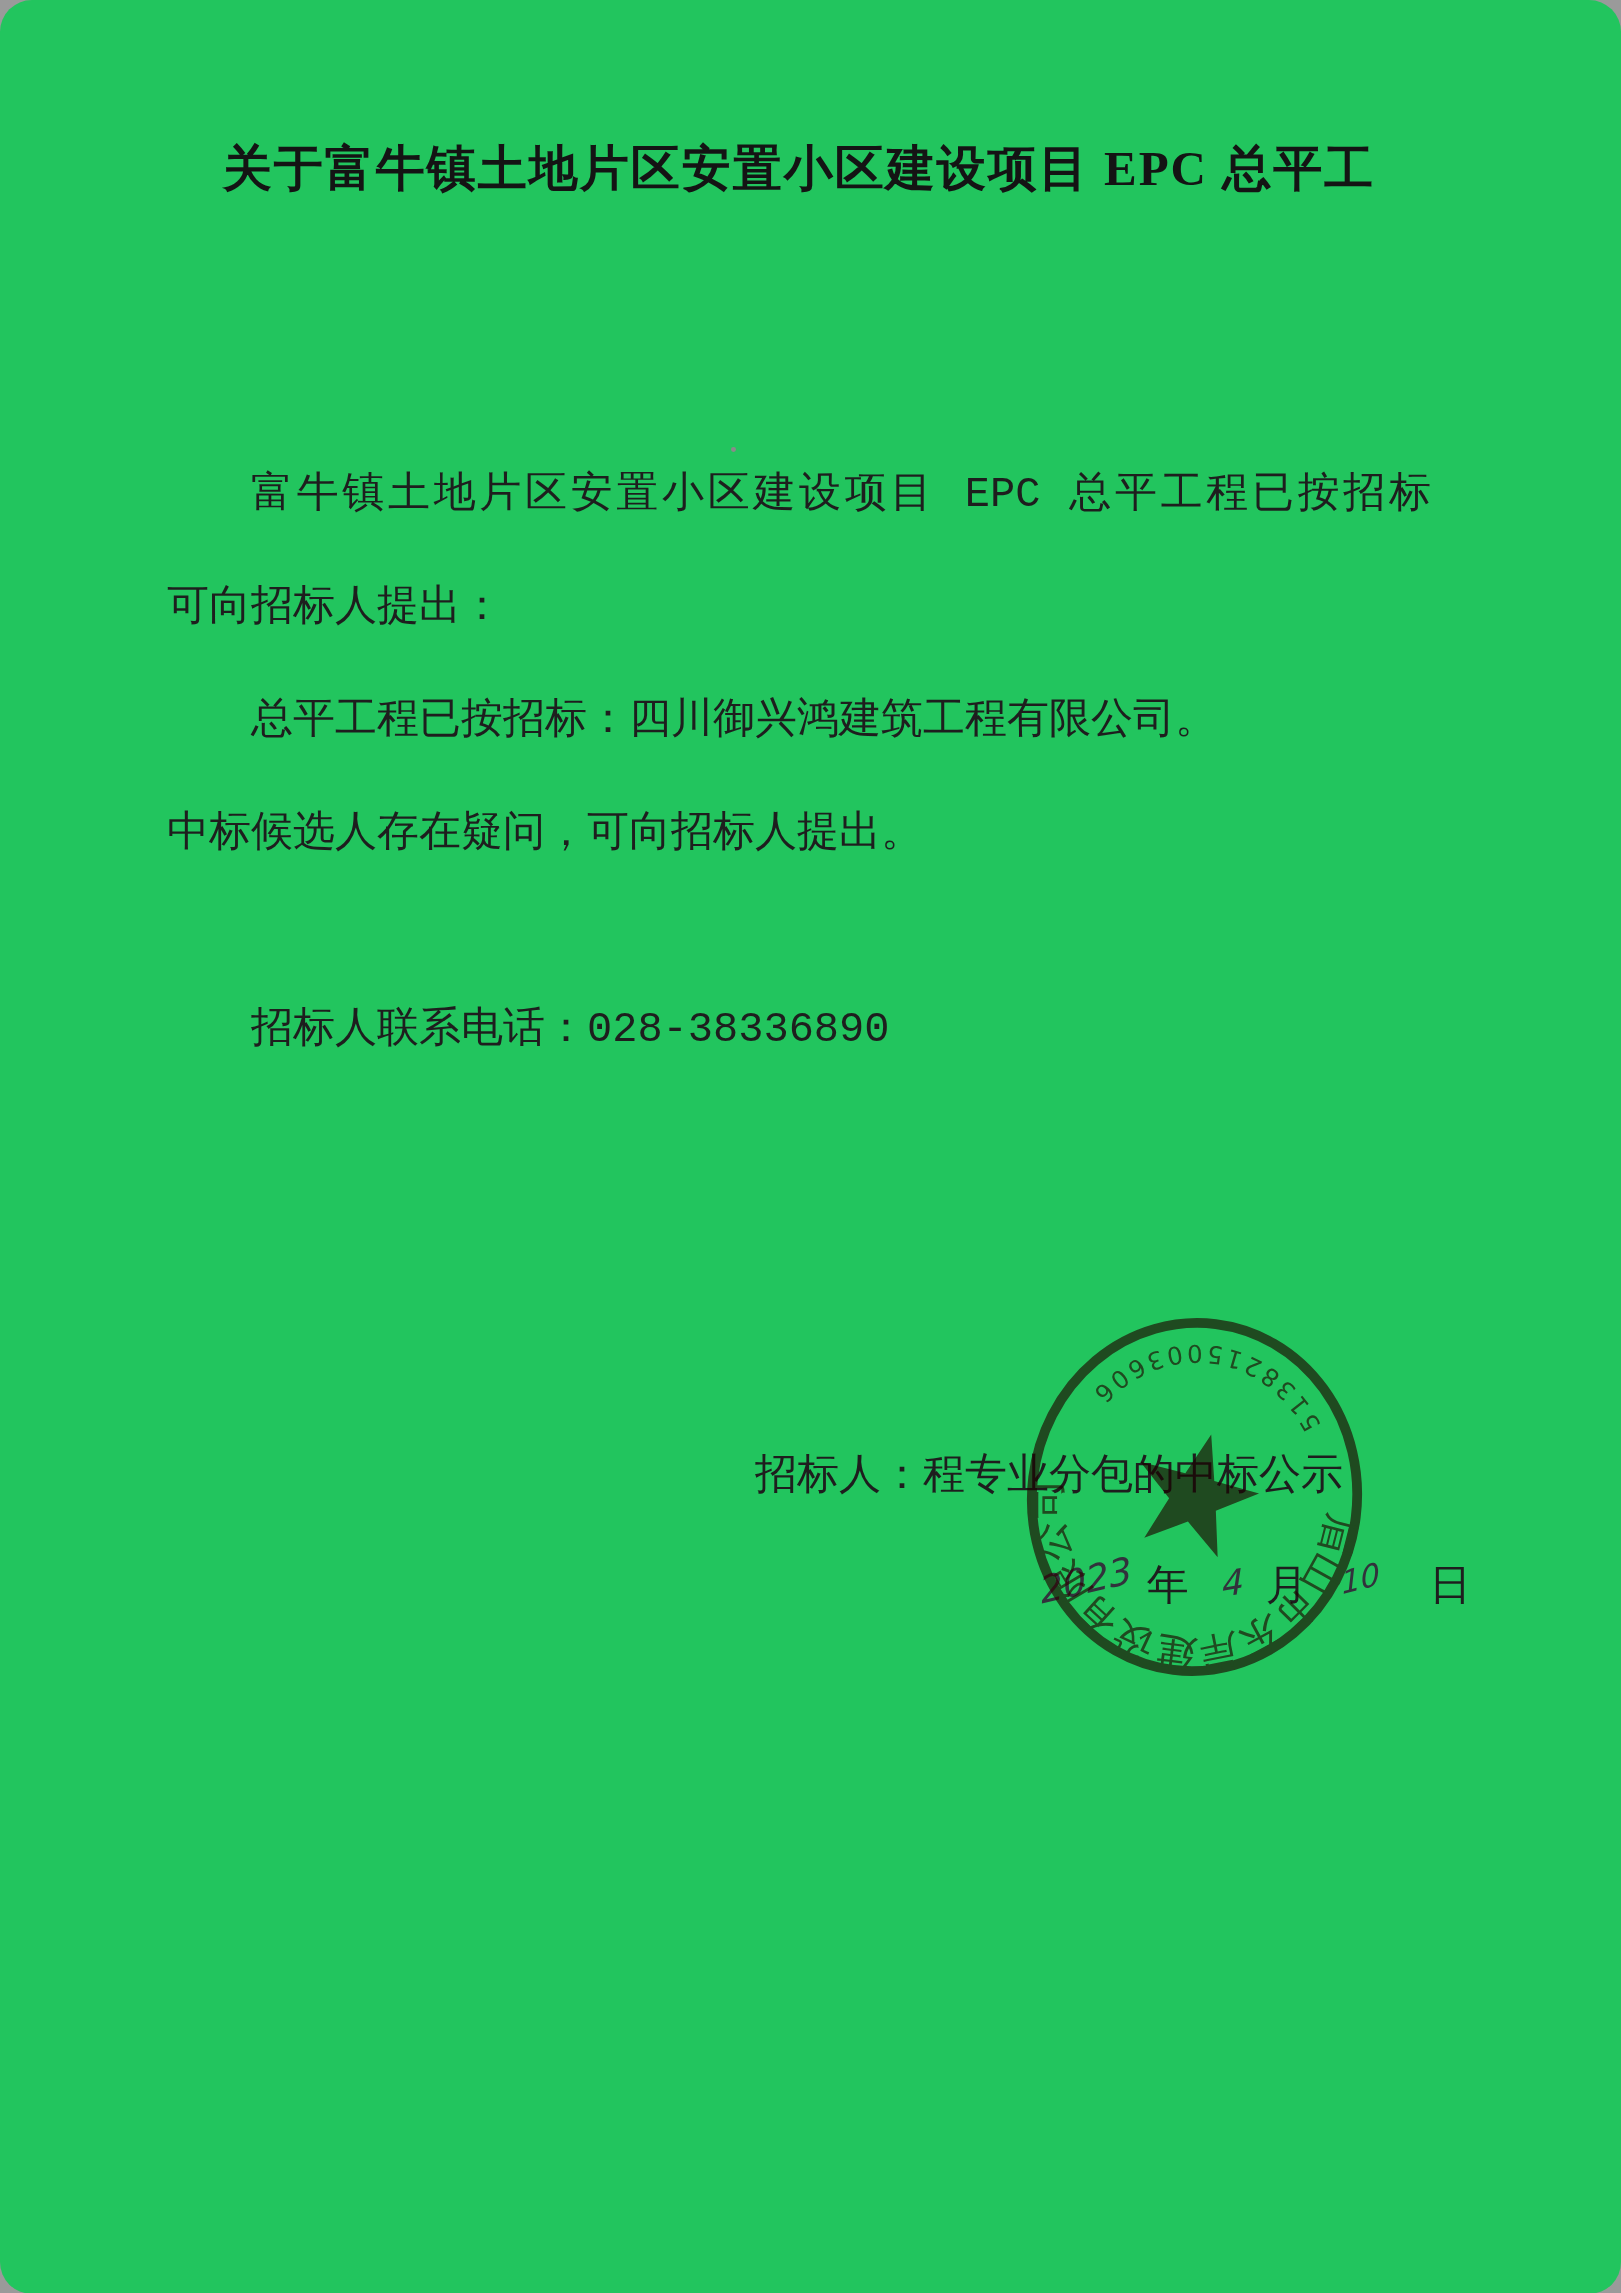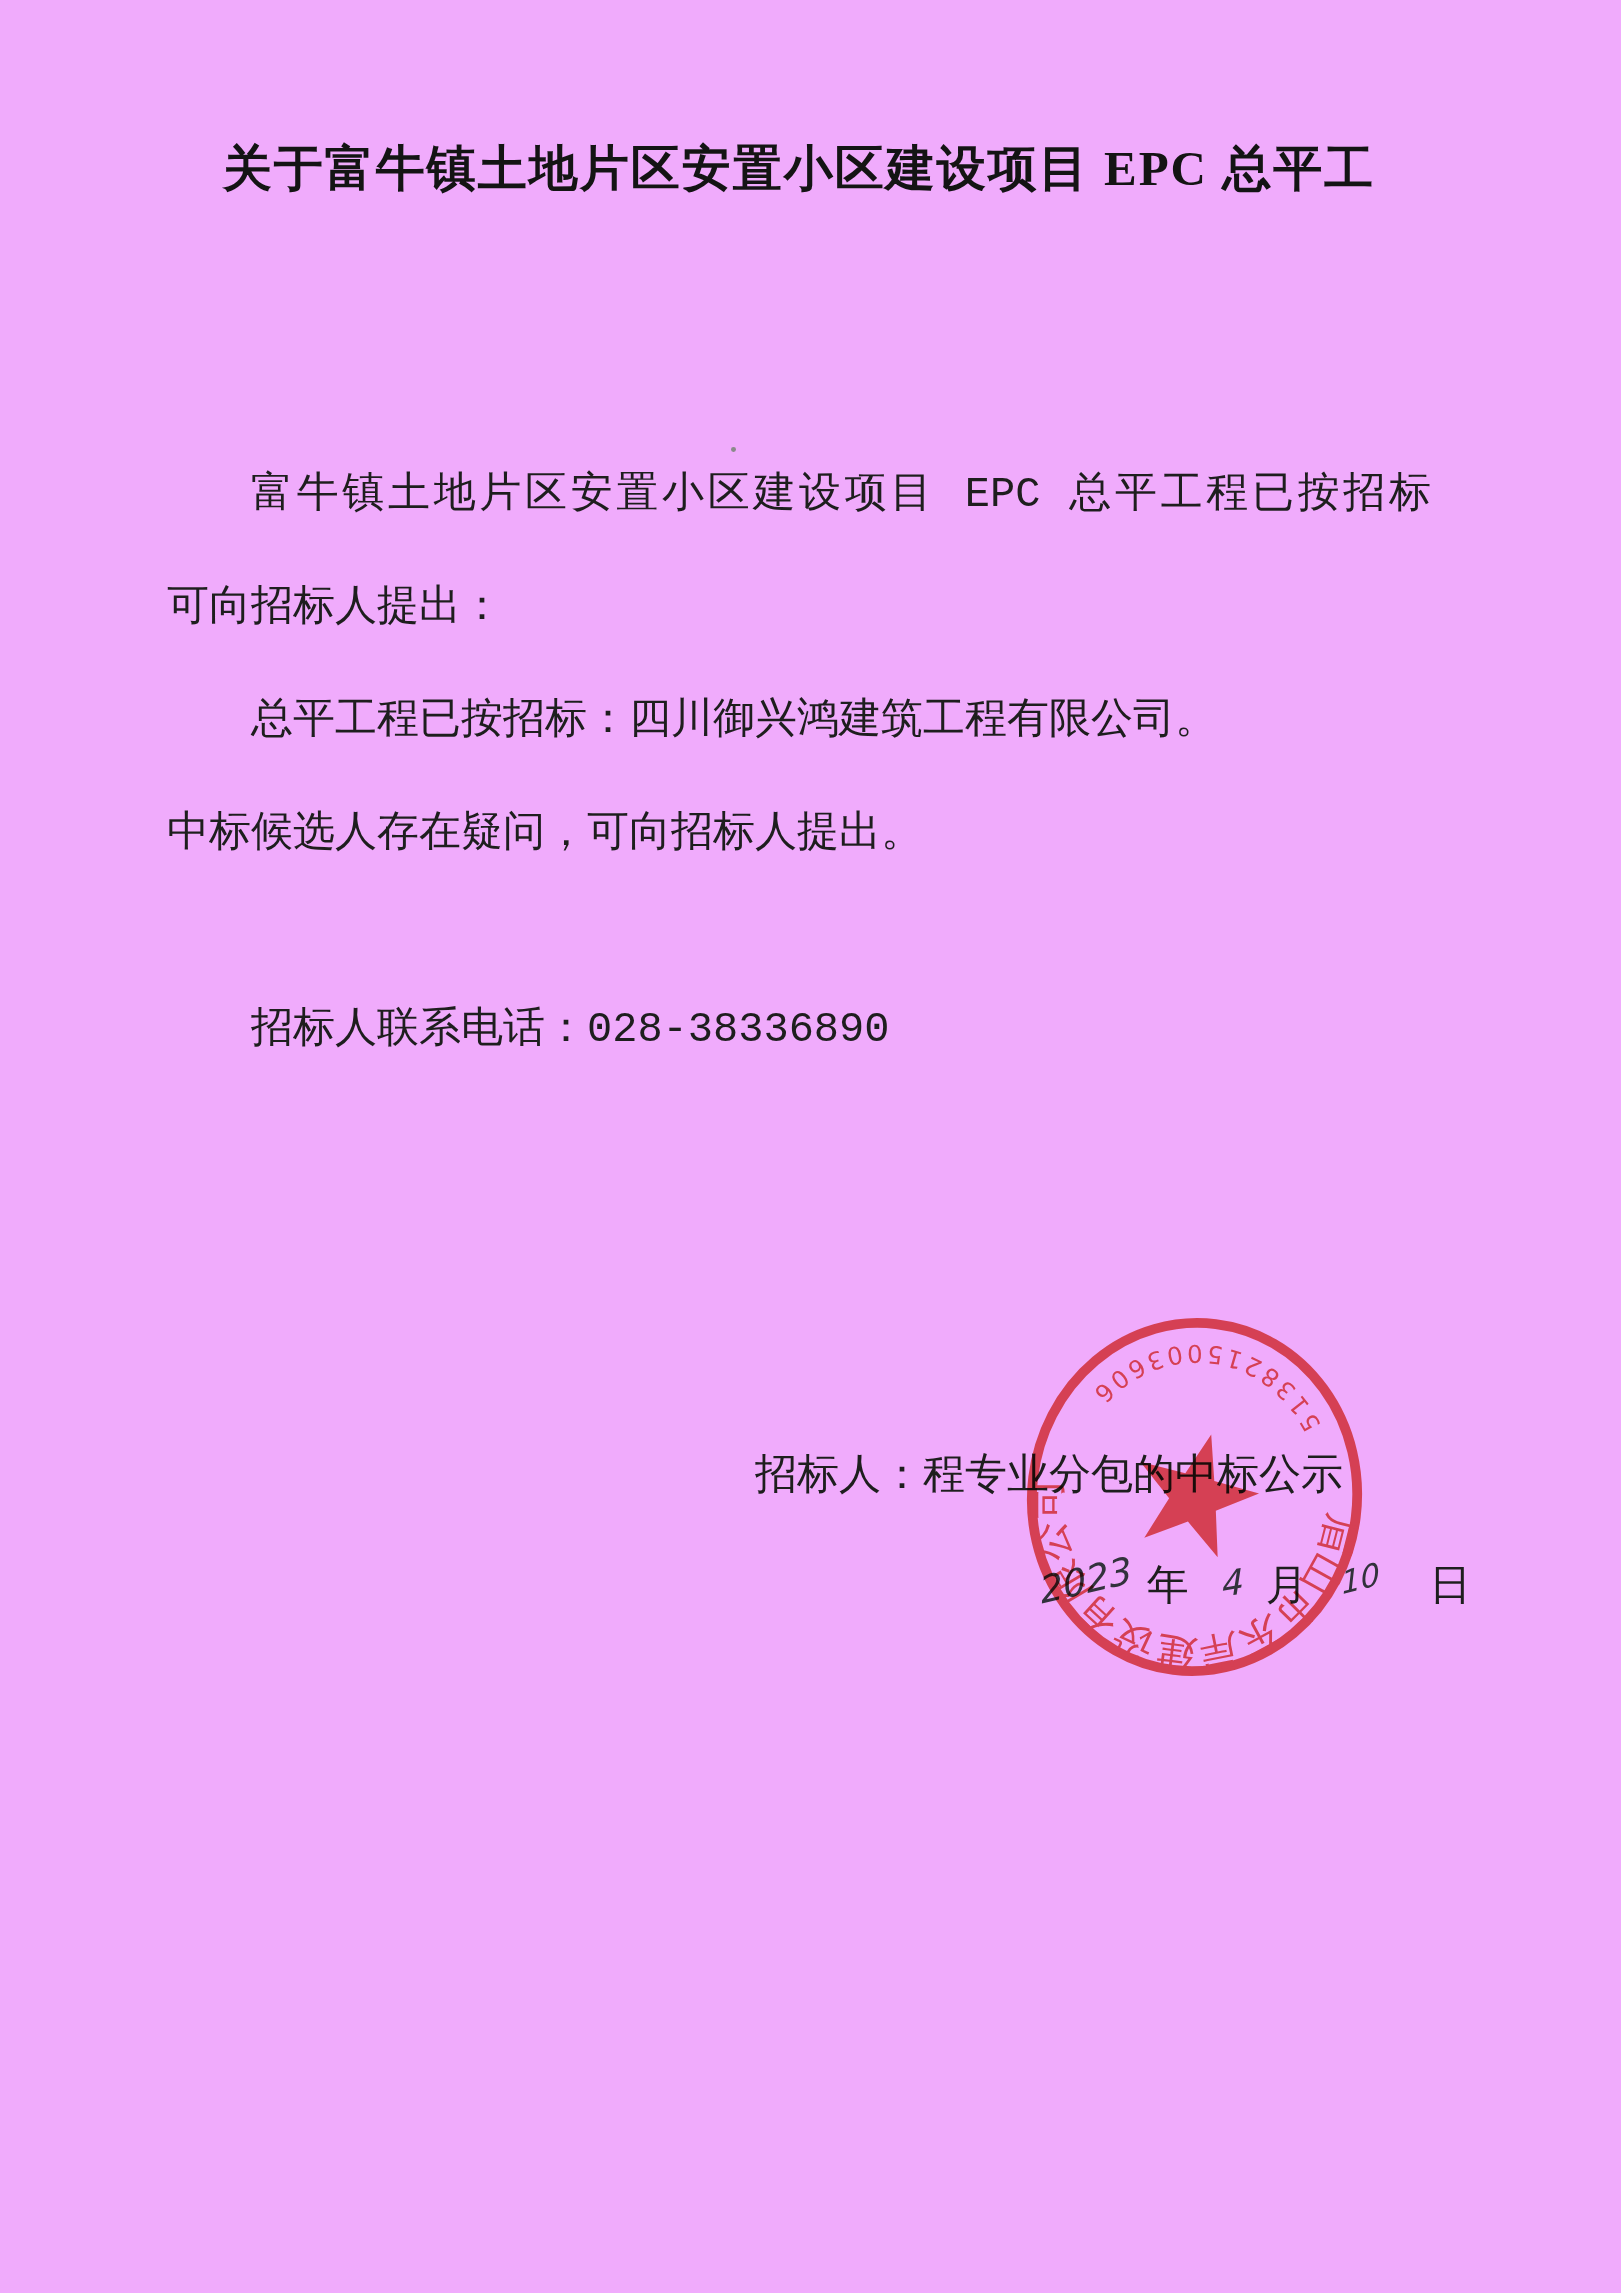--- a/index.html
+++ b/index.html
@@ -1,23 +1,24 @@
 <!DOCTYPE html>
 <html><head>
 <meta charset="utf-8">
 <style>
   html,body{margin:0;padding:0;background:#9a9a9a;}
   .page{
     position:relative;
     width:1621px;height:2294px;
     margin:0 auto;
-    background:#f0abfc;
+    background:#22c55e;
     overflow:hidden;
     font-family:"Liberation Serif","DejaVu Serif",serif;
     color:#1c1c1c;
+    border-radius:32px;
   }
   .title{
     position:absolute;top:98px;left:167px;right:190px;
     text-align:center;
     font-size:49px;font-weight:bold;
     line-height:142px;
     letter-spacing:2px;
     color:#141414;
   }
   .body-block{

